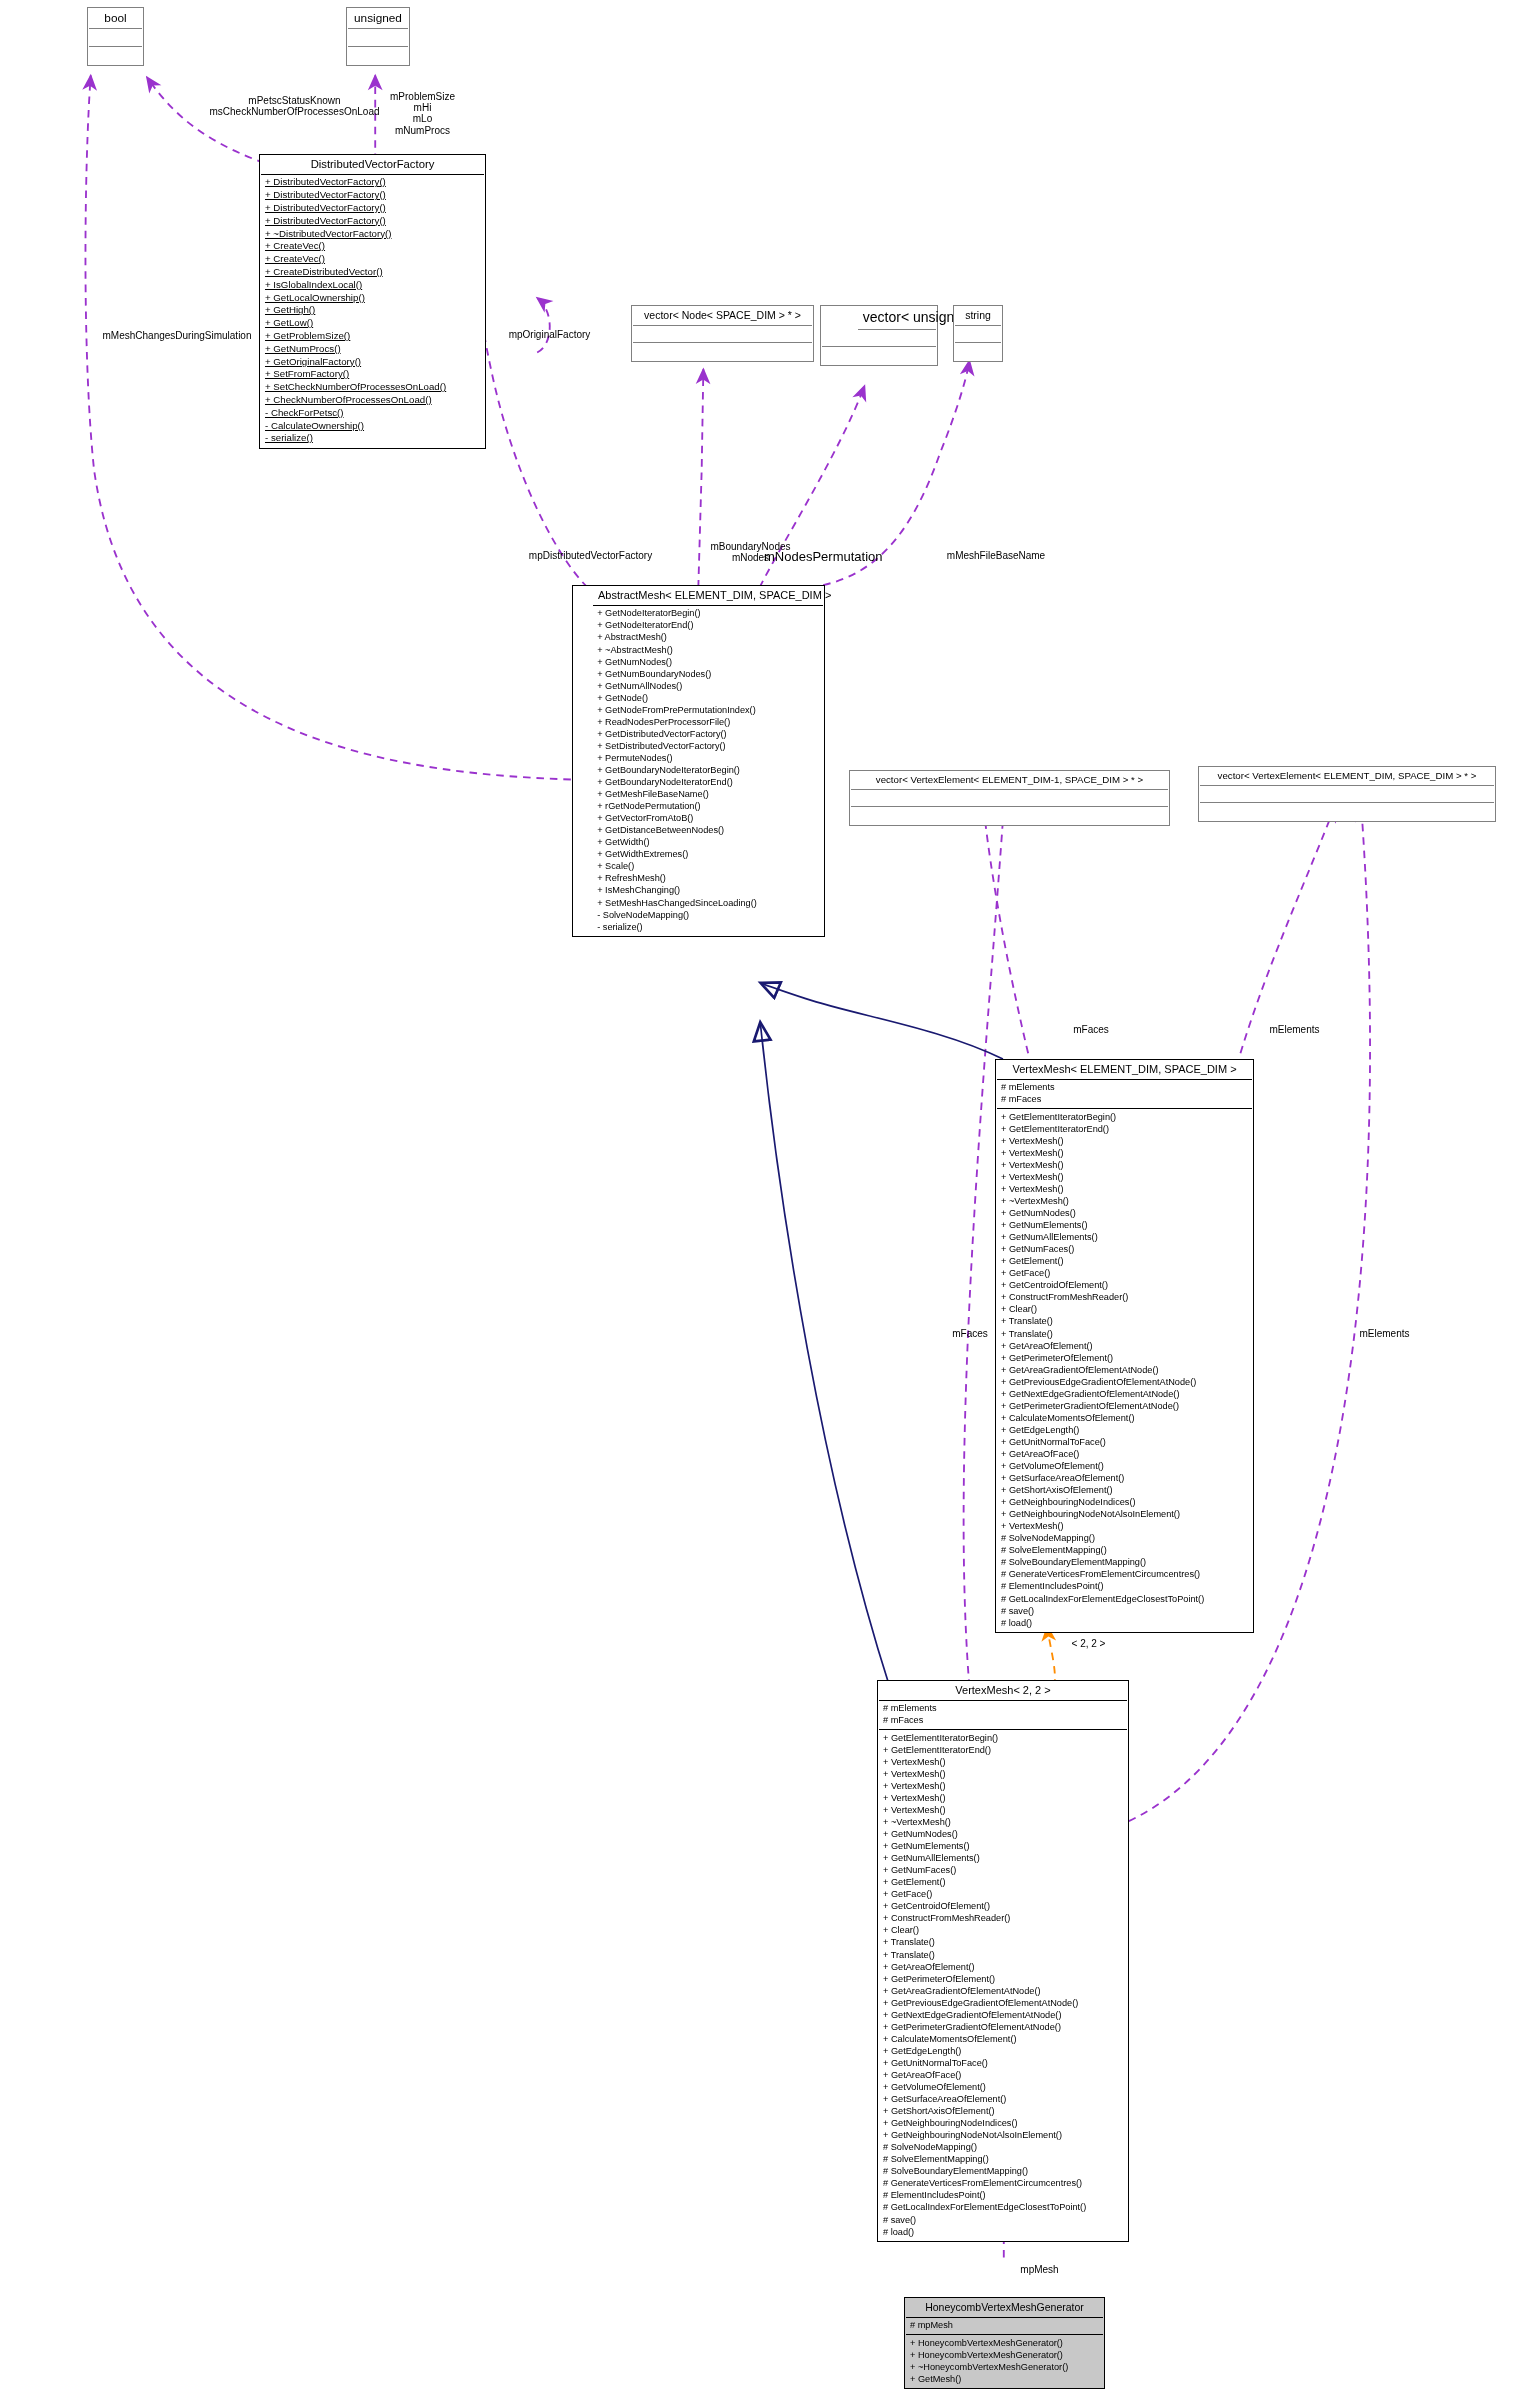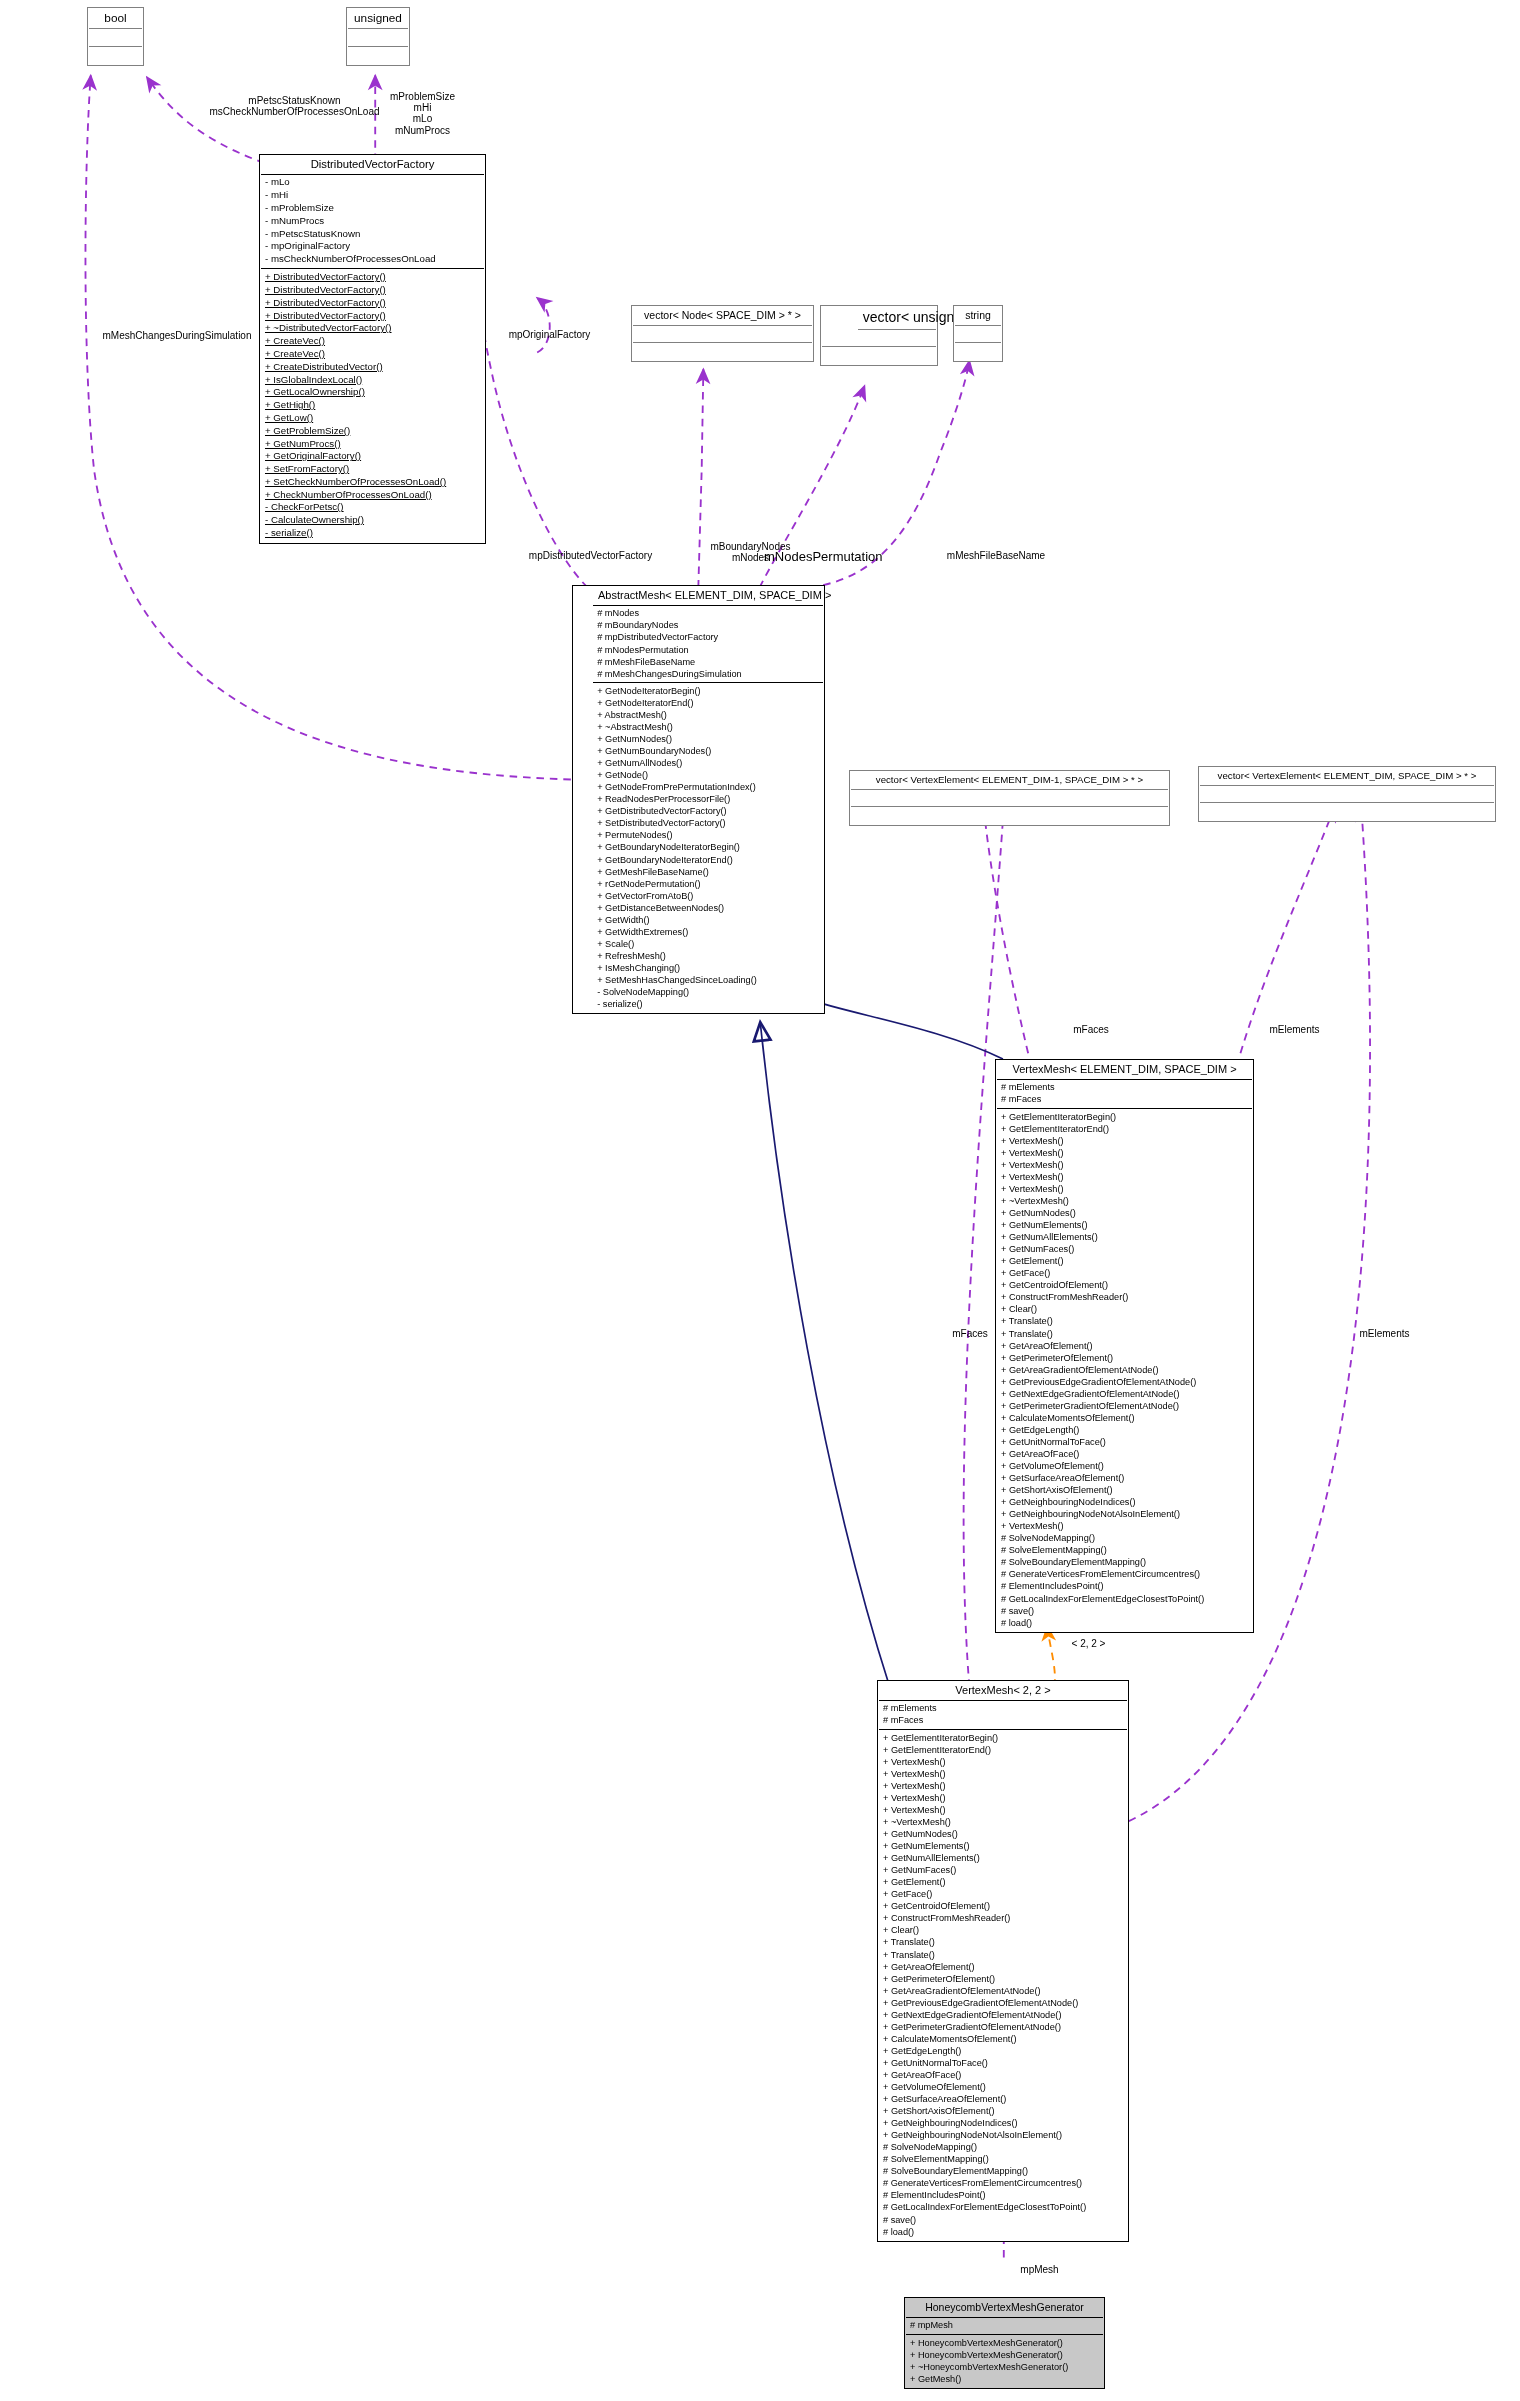--- a/index.html
+++ b/index.html
@@ -137,29 +137,20 @@
   </div>
 
   <div class="node thin" style="left:346px; top:6.7px; width:64px;">
     <div class="title-cell" style="font-size:11.8px;">unsigned</div>
     <div class="attr-cell"></div>
     <div class="meth-cell"></div>
   </div>
 
   <div class="node" style="left:259px; top:154px; width:227px;">
     <div class="title-cell" style="font-size:11.3px;">DistributedVectorFactory</div>
-    <div class="attr-cell" style="font-size:9.7px; line-height:1.32;">
-        <div>- mLo</div>
-        <div>- mHi</div>
-        <div>- mProblemSize</div>
-        <div>- mNumProcs</div>
-        <div>- mPetscStatusKnown</div>
-        <div>- mpOriginalFactory</div>
-        <div>- msCheckNumberOfProcessesOnLoad</div>
-      </div>
     <div class="meth-cell" style="font-size:9.7px; line-height:1.32;text-decoration:underline;">
         <div>+ DistributedVectorFactory()</div>
         <div>+ DistributedVectorFactory()</div>
         <div>+ DistributedVectorFactory()</div>
         <div>+ DistributedVectorFactory()</div>
         <div>+ ~DistributedVectorFactory()</div>
         <div>+ CreateVec()</div>
         <div>+ CreateVec()</div>
         <div>+ CreateDistributedVector()</div>
         <div>+ IsGlobalIndexLocal()</div>
@@ -191,28 +182,20 @@
   </div>
 
   <div class="node thin" style="left:953px; top:305px; width:50px;">
     <div class="title-cell" style="font-size:10.5px;">string</div>
     <div class="attr-cell"></div>
     <div class="meth-cell"></div>
   </div>
 
   <div class="node" style="left:572px; top:585px; width:253px;padding-left:20px;">
     <div class="title-cell" style="font-size:11px;">AbstractMesh&lt; ELEMENT_DIM, SPACE_DIM &gt;</div>
-    <div class="attr-cell" style="font-size:9.2px; line-height:1.31;">
-        <div># mNodes</div>
-        <div># mBoundaryNodes</div>
-        <div># mpDistributedVectorFactory</div>
-        <div># mNodesPermutation</div>
-        <div># mMeshFileBaseName</div>
-        <div># mMeshChangesDuringSimulation</div>
-      </div>
     <div class="meth-cell" style="font-size:9.2px; line-height:1.31;">
         <div>+ GetNodeIteratorBegin()</div>
         <div>+ GetNodeIteratorEnd()</div>
         <div>+ AbstractMesh()</div>
         <div>+ ~AbstractMesh()</div>
         <div>+ GetNumNodes()</div>
         <div>+ GetNumBoundaryNodes()</div>
         <div>+ GetNumAllNodes()</div>
         <div>+ GetNode()</div>
         <div>+ GetNodeFromPrePermutationIndex()</div>

